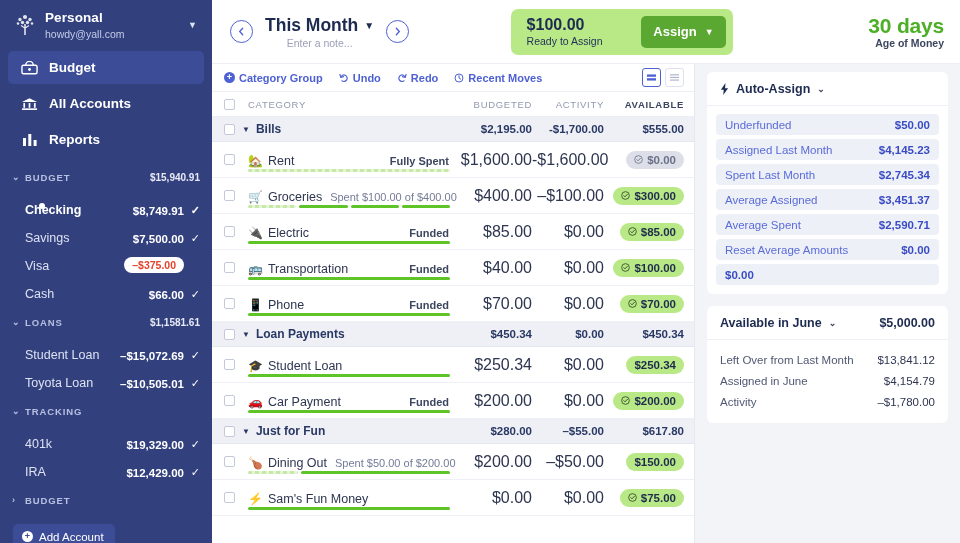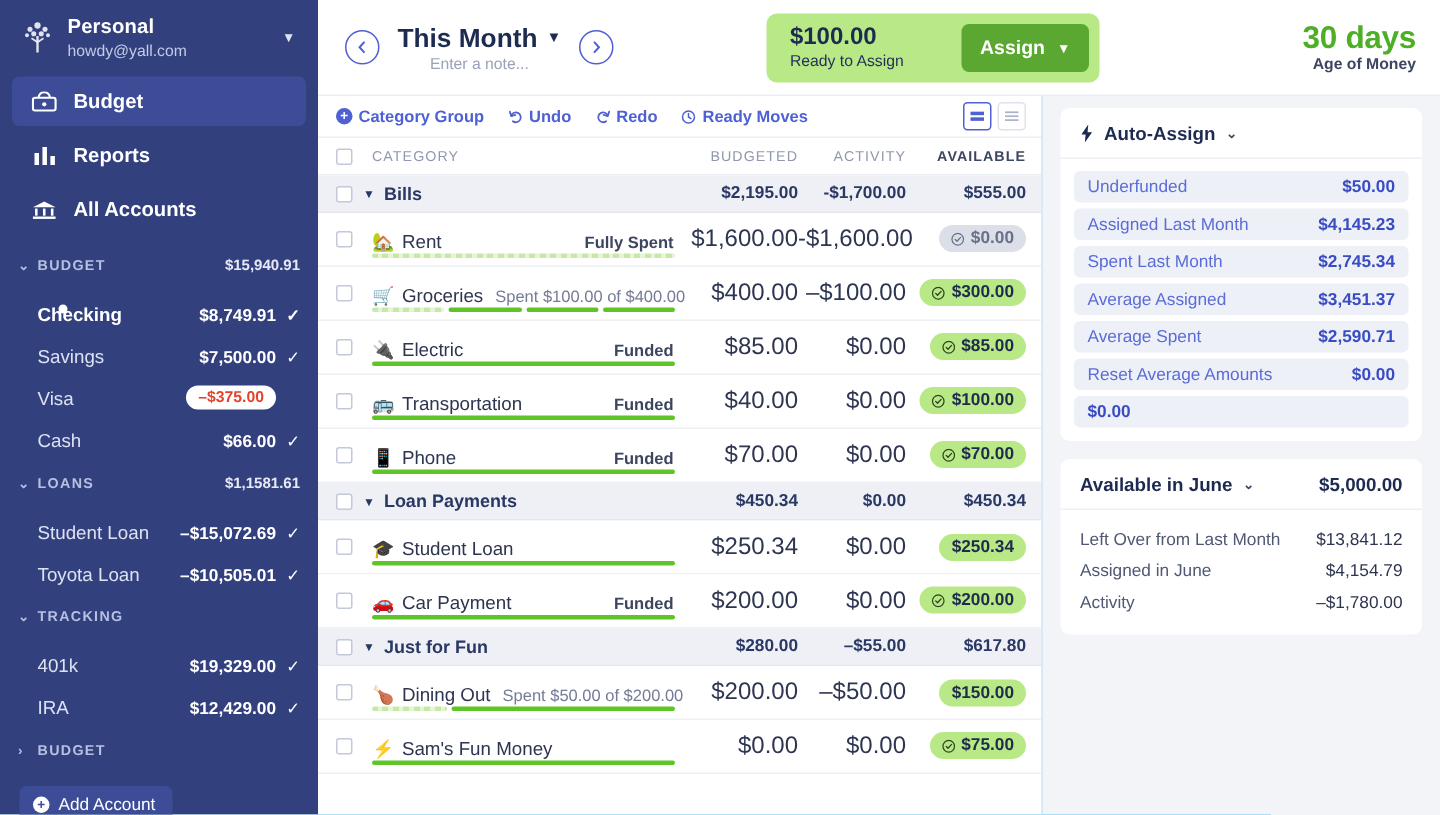--- a/index.html
+++ b/index.html
@@ -81,21 +81,21 @@
     font-size: 11.5px; color: #ffffff; cursor: pointer;
   }
   .add-account .plus {
     width: 11px; height: 11px; border-radius: 50%;
     background: #ffffff; color: #3c4c96;
     font-size: 9px; line-height: 11px; text-align: center;
     margin-right: 6px; font-weight: bold;
   }
 
   
-  .main { flex: 1 1 auto; display: flex; flex-direction: column; background: #0ea5e9; min-width: 0; }
+  .main { flex: 1 1 auto; display: flex; flex-direction: column; background: #c2410c; min-width: 0; }
 
   .topbar {
     height: 64px; background: #ffffff;
     display: flex; align-items: center;
     padding: 0 16px 0 18px; flex: 0 0 64px;
     border-bottom: 1px solid #eceef4;
   }
   .month-nav { display: flex; align-items: center; }
   .circ-btn {
     width: 23px; height: 23px; border-radius: 50%;
@@ -297,40 +297,40 @@
             <rect x="1" y="4" width="16" height="9" rx="1.6" fill="none" stroke="#fff" stroke-width="1.5"></rect>
             <path d="M5 4 A4 4 0 0 1 13 4" fill="none" stroke="#fff" stroke-width="1.5"></path>
             <circle cx="9" cy="8.6" r="1.5" fill="#fff"></circle>
           </svg>
       </span>
       <span>Budget</span>
     </div>
 
     <div class="nav-item">
       <span class="nav-ico">
-        <svg viewBox="0 0 16 14" width="16" height="14">
-            <rect x="1" y="5" width="3" height="8" fill="#fff"></rect>
-            <rect x="6.3" y="1" width="3" height="12" fill="#fff"></rect>
-            <rect x="11.6" y="7" width="3" height="6" fill="#fff"></rect>
-          </svg>
-      </span>
-      <span>Reports</span>
-    </div>
-
-    <div class="nav-item">
-      <span class="nav-ico">
         <svg viewBox="0 0 18 14" width="17" height="14">
             <path d="M9 1 L17 5 H1 Z" fill="#fff"></path>
             <rect x="2.5" y="6" width="1.8" height="5" fill="#fff"></rect>
             <rect x="8.1" y="6" width="1.8" height="5" fill="#fff"></rect>
             <rect x="13.7" y="6" width="1.8" height="5" fill="#fff"></rect>
             <rect x="1" y="11.6" width="16" height="1.7" fill="#fff"></rect>
           </svg>
       </span>
       <span>All Accounts</span>
+    </div>
+
+    <div class="nav-item">
+      <span class="nav-ico">
+        <svg viewBox="0 0 16 14" width="16" height="14">
+            <rect x="1" y="5" width="3" height="8" fill="#fff"></rect>
+            <rect x="6.3" y="1" width="3" height="12" fill="#fff"></rect>
+            <rect x="11.6" y="7" width="3" height="6" fill="#fff"></rect>
+          </svg>
+      </span>
+      <span>Reports</span>
     </div>
 
     
     <div class="acct-group">
       <span class="chev">⌄</span>
       <span class="gname">BUDGET</span>
       <span class="gtot">$15,940.91</span>
     </div>
     <div class="acct-row current">
       <span class="acct-name"><span class="acct-dot"></span><span>Checking</span></span>
@@ -470,21 +470,21 @@
             </span>
             <span>Redo</span>
           </div>
           <div class="btool">
             <span class="ti">
               <svg viewBox="0 0 12 12" width="10" height="10">
                   <circle cx="6" cy="6" r="4.8" fill="none" stroke="#4e61d4" stroke-width="1.2"></circle>
                   <path d="M6 3.2 V6 L8 7.3" fill="none" stroke="#4e61d4" stroke-width="1.2" stroke-linecap="round"></path>
                 </svg>
             </span>
-            <span>Ready Moves</span>
+            <span>Recent Moves</span>
           </div>
           <div class="view-toggles">
             <div class="vt active">
               <svg viewBox="0 0 12 10" width="11" height="9">
                   <rect x="1" y="1.6" width="10" height="2.6" fill="#4e61d4"></rect>
                   <rect x="1" y="5.8" width="10" height="2.6" fill="#4e61d4"></rect>
                 </svg>
             </div>
             <div class="vt">
               <svg viewBox="0 0 12 10" width="11" height="9">

